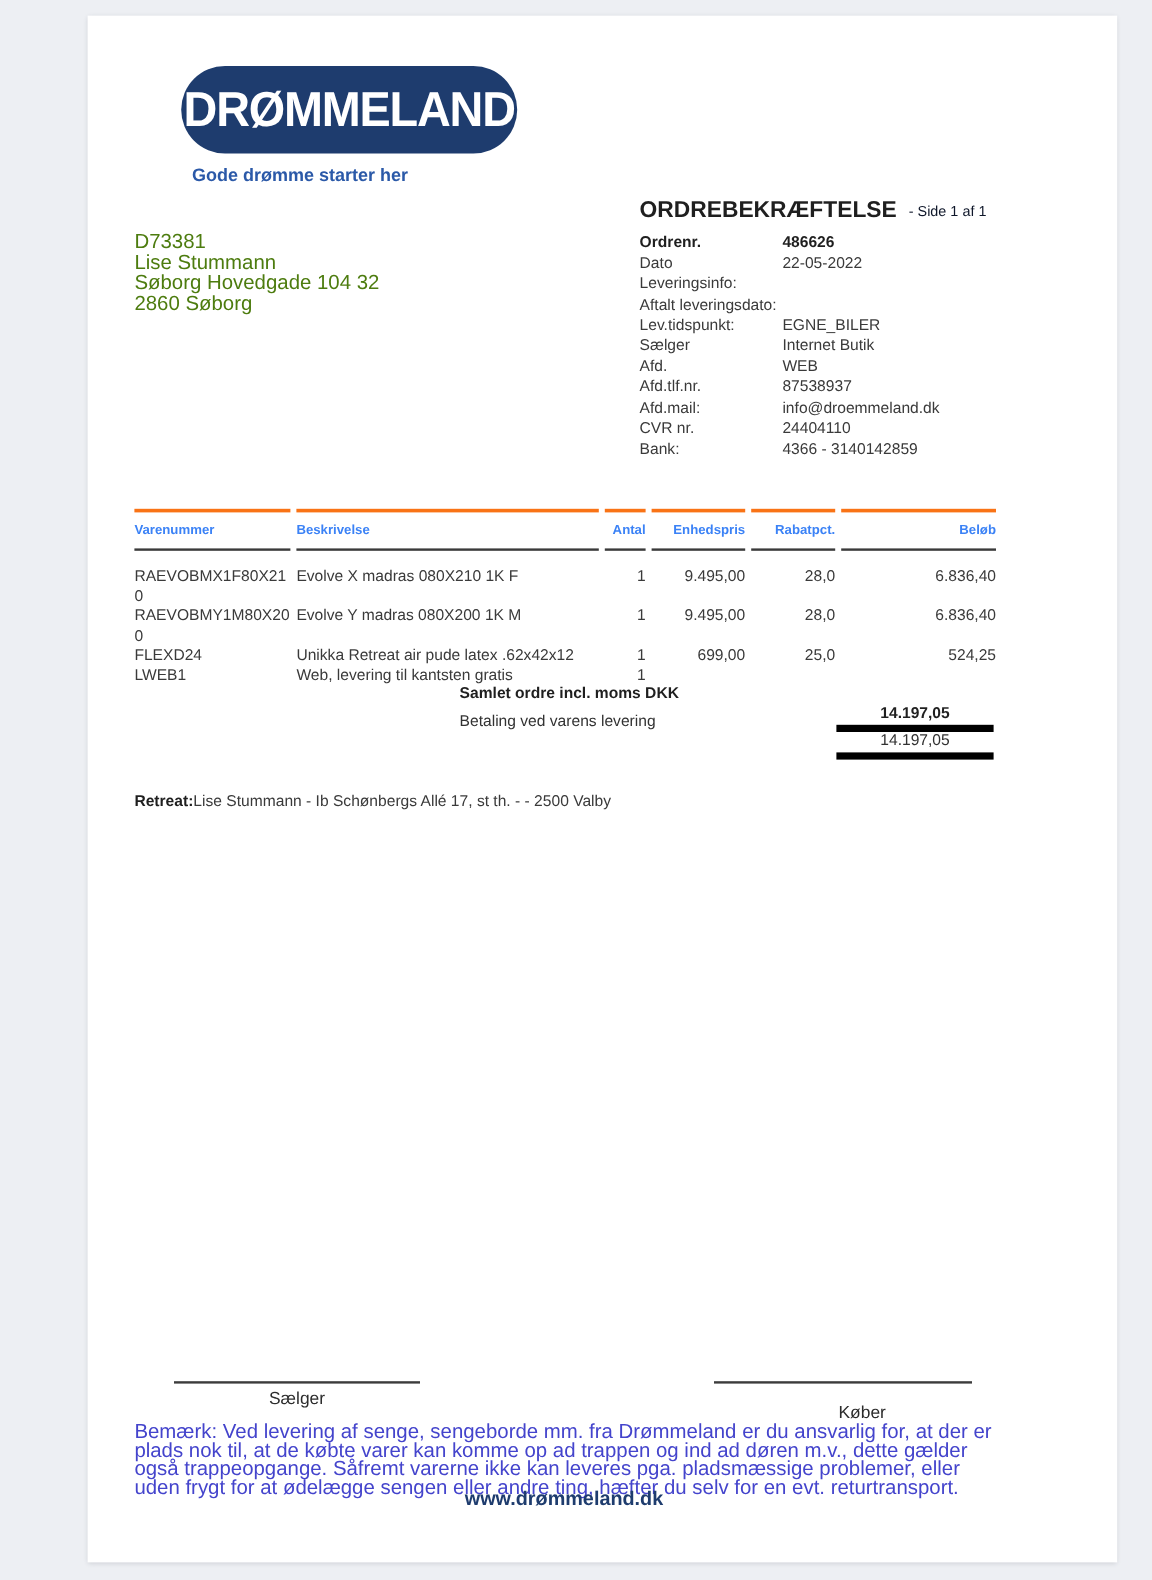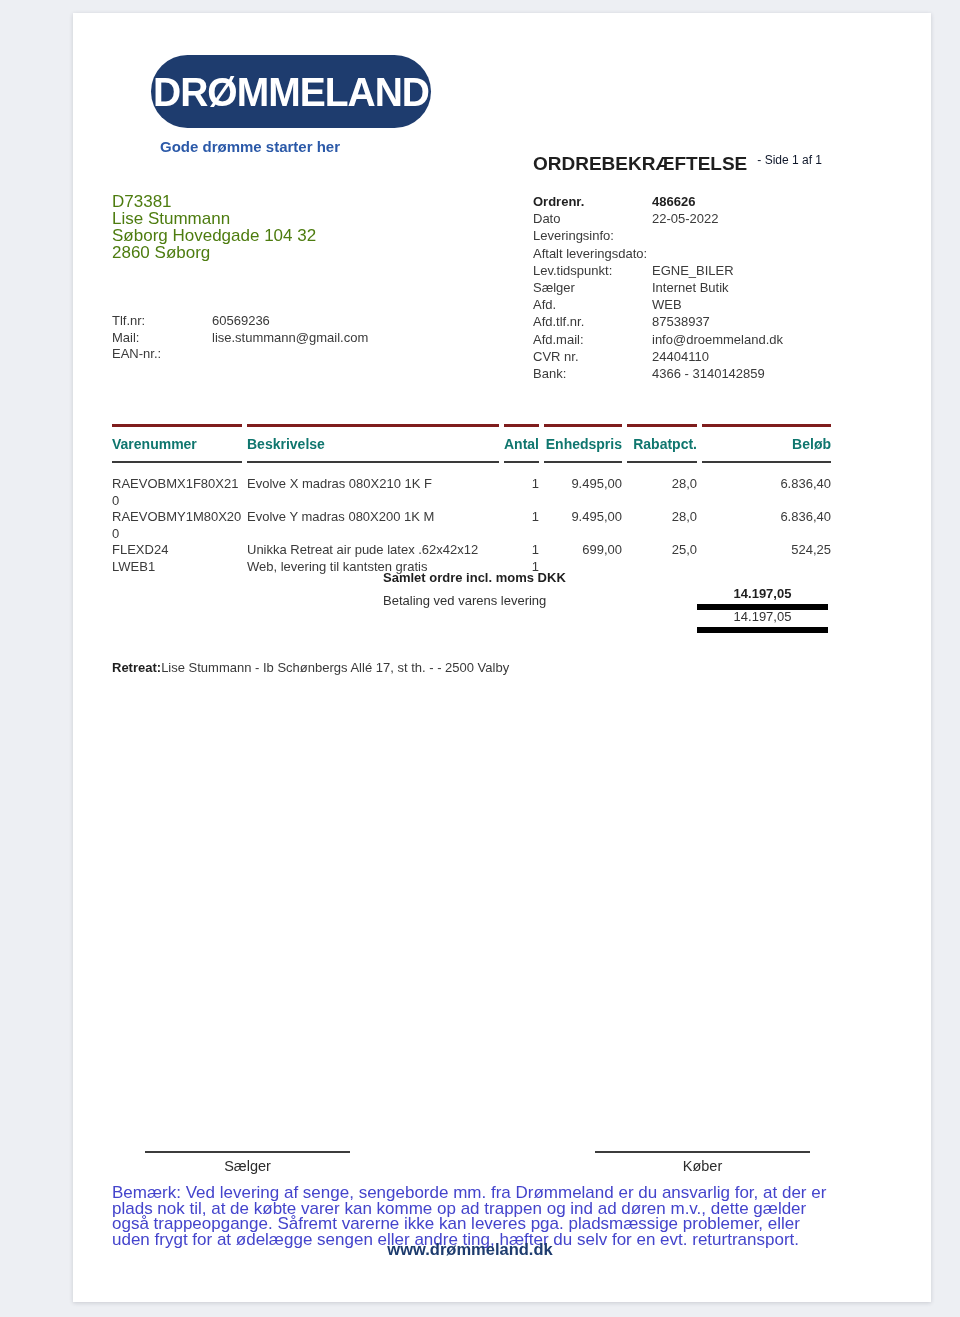--- a/index.html
+++ b/index.html
@@ -46,46 +46,46 @@
   }
   .contact {
     position: absolute; left: 39px; top: 300px;
     font-size: 13px; line-height: 16.5px; color: #3a3a3a;
   }
   .contact-row { display: flex; }
   .contact-label { width: 100px; }
 
   
   .order-title-row {
-    position: absolute; left: 460px; top: 140px;
-    display: flex; align-items: flex-start; white-space: nowrap;
+    position: absolute; left: 460px; top: 152px;
+    display: flex; align-items: center; white-space: nowrap;
   }
   .order-title { font-size: 19px; font-weight: bold; color: #1f1f1f; }
   .order-page { font-size: 12px; color: #0f172a; margin-left: 10px; }
   .order-rows {
     position: absolute; left: 460px; top: 180px;
     font-size: 13px; line-height: 17.2px; color: #3a3a3a;
   }
   .order-row { display: flex; }
   .order-label { width: 119px; }
   .order-row.bold .order-label, .order-row.bold .order-value { font-weight: bold; color: #1f1f1f; }
 
   
   .items {
     position: absolute; left: 34px; top: 411px;
     border-collapse: separate; border-spacing: 5px 0;
     font-size: 13px; color: #3a3a3a;
     table-layout: fixed;
   }
   .items th {
-    border-top: 3px solid #7f1d1d;
+    border-top: 3px solid #f97316;
     border-bottom: 2px solid #3a3a3a;
-    font-weight: bold; color: #0f766e;
+    font-weight: bold; color: #3b82f6;
     padding: 9px 0 9px;
-    text-align: left; font-size: 14px;
+    text-align: left; font-size: 11px;
     white-space: nowrap;
   }
   .items th.num, .items td.num { text-align: right; }
   .items td { vertical-align: top; padding: 0; line-height: 16.5px; }
   .items tbody tr:first-child td { padding-top: 13px; }
   .col-sku   { width: 130px; }
   .col-desc  { width: 252px; }
   .col-qty   { width: 34px; }
   .col-unit  { width: 78px; }
   .col-disc  { width: 70px; }
@@ -109,21 +109,21 @@
     font-size: 13px; color: #3a3a3a;
   }
   .delivery b { color: #1f1f1f; }
 
   
   .sig-line { position: absolute; top: 1138px; border-top: 2px solid #3c3c3c; }
   .sig-line.seller { left: 72px; width: 205px; }
   .sig-line.buyer { left: 522px; width: 215px; }
   .sig-label { position: absolute; top: 1145px; font-size: 14.5px; color: #2c2c2c; text-align: center; }
   .sig-label.seller { left: 72px; width: 205px; }
-  .sig-label.buyer { left: 522px; width: 215px; }
+  .sig-label.buyer { left: 538px; width: 215px; margin-top: 12px; }
 
   
   .notice {
     position: absolute; left: 39px; top: 1172px; width: 716px;
     color: #4444cc; font-size: 17px; line-height: 15.5px;
   }
   .website {
     position: absolute; left: 39px; top: 1227px; width: 716px;
     text-align: center;
     color: #1e3c6e; font-weight: bold; font-size: 16.5px;
@@ -140,34 +140,20 @@
     </div>
     <div class="tagline">Gode drømme starter her</div>
 
     <div class="customer">
       <div>D73381</div>
       <div>Lise Stummann</div>
       <div>Søborg Hovedgade 104 32</div>
       <div>2860 Søborg</div>
     </div>
 
-    <div class="contact">
-      <div class="contact-row">
-        <span class="contact-label">Tlf.nr:</span>
-        <span class="contact-value">60569236</span>
-      </div>
-      <div class="contact-row">
-        <span class="contact-label">Mail:</span>
-        <span class="contact-value">lise.stummann@gmail.com</span>
-      </div>
-      <div class="contact-row">
-        <span class="contact-label">EAN-nr.:</span>
-        <span class="contact-value"></span>
-      </div>
-    </div>
 
     <div class="order-title-row">
       <span class="order-title">ORDREBEKRÆFTELSE</span>
       <span class="order-page">- Side 1 af 1</span>
     </div>
     <div class="order-rows">
       <div class="order-row bold">
         <span class="order-label">Ordrenr.</span>
         <span class="order-value">486626</span>
       </div>

